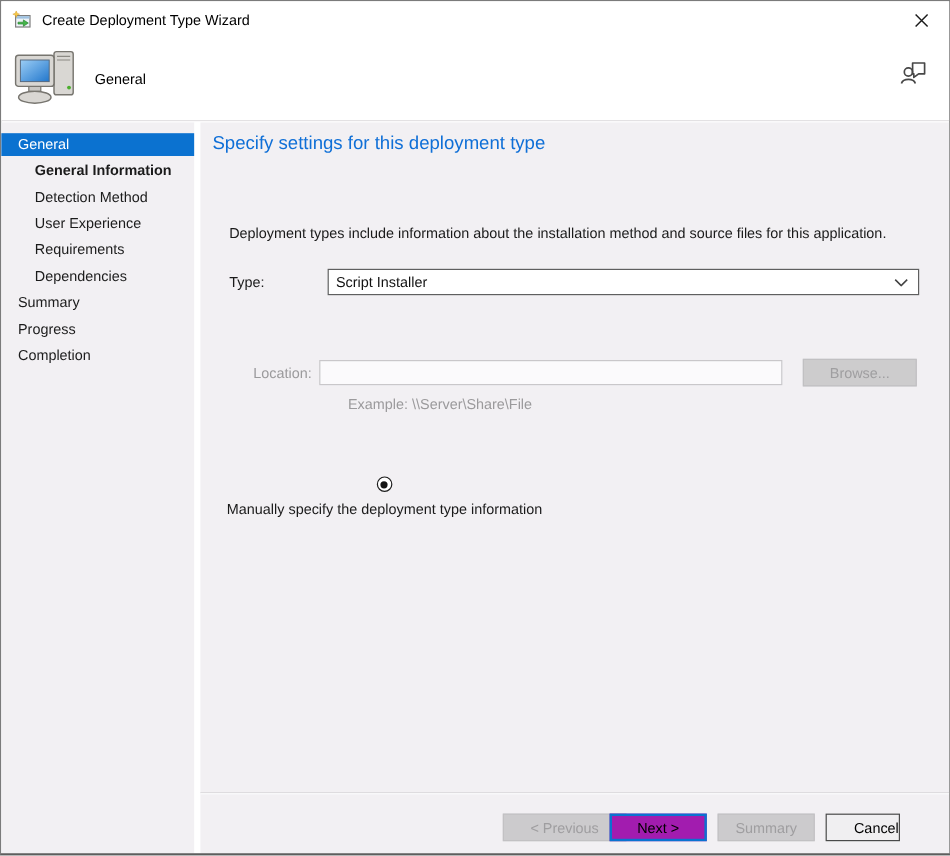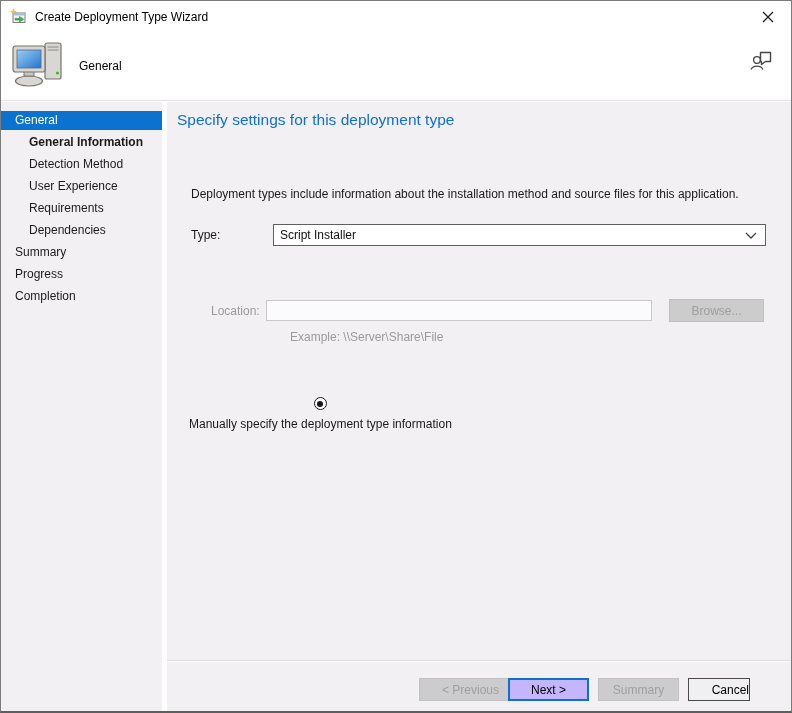--- a/index.html
+++ b/index.html
@@ -55,21 +55,21 @@
   .browse-btn{ position:absolute; left:502px; top:197px; width:95px; height:23px;
     background:#cdcccd; border:1px solid #c1c0c2; color:#9f9ea0; font-size:12px;
     font-family:"Liberation Sans", sans-serif; }
   .example{ position:absolute; left:99px; top:228px; font-size:12px; color:#9b9a9c;margin-left:24px; }
   
   .footer-sep{ position:absolute; left:0; right:0; top:558px; height:2px;
     border-top:1px solid #dedcdf; border-bottom:1px solid #fbfafc; }
   .btn{ position:absolute; top:576px; height:23px; font-size:12px;
     font-family:"Liberation Sans", sans-serif; cursor:default; }
   .btn.disabled{ background:#cccbcd; border:1px solid #c2c1c3; color:#9f9ea0; }
-  .btn.primary{ background:#c4b5fd; border:2px solid #0b72d0; color:#000; }
+  .btn.primary{ background:#a21caf; border:2px solid #0b72d0; color:#000; }
   .btn.normal{ background:#f0eff1; border:1px solid #4a4a4a; color:#000; }
   .btn-previous{ left:252px; width:103px; }
   .btn-next{ left:341px; width:81px; }
   .btn-summary{ left:431px; width:81px; }
   .btn-cancel{ left:521px; width:62px;text-align:right; }
 </style>
 </head>
 <body>
 
 <div class="window">

